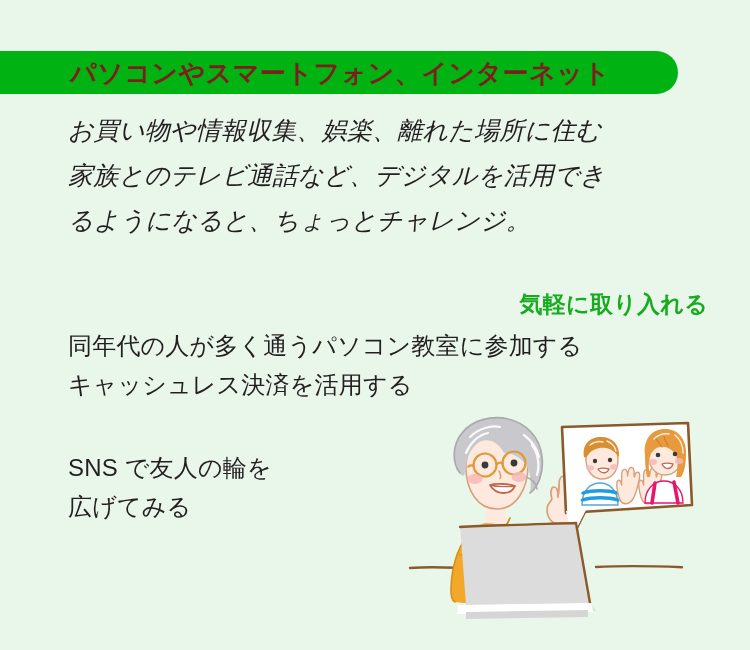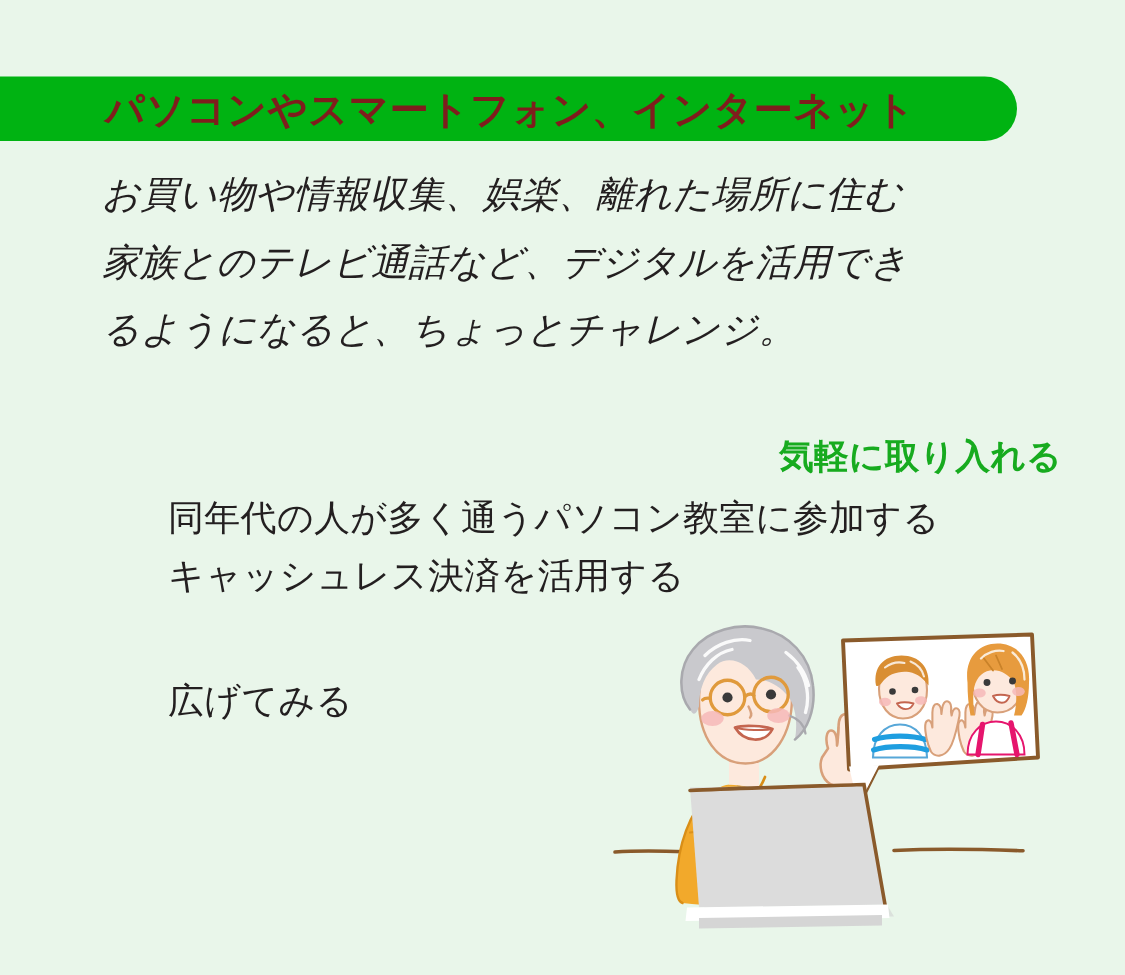--- a/index.html
+++ b/index.html
@@ -74,21 +74,21 @@
     margin-bottom: 7px;
     text-align: right;
   }
 
   .section-list {
     font-size: 24px;
     line-height: 39px;
     color: #231f20;
     letter-spacing: 0.2px;
   }
-  .section-list .item { display: block; white-space: nowrap; margin-left: 44px; }
+  .section-list .item { display: block; white-space: nowrap; }
 
   
   .illustration {
     position: absolute;
     left: 400px;
     top: 415px;
     width: 350px;
     height: 235px;
     pointer-events: none;
   }
@@ -114,20 +114,21 @@
     <div class="section">
       <div class="section-heading">気軽に取り入れる</div>
       <div class="section-list">
         <span class="item">同年代の人が多く通うパソコン教室に参加する</span>
         <span class="item">キャッシュレス決済を活用する</span>
       </div>
     </div>
 
     <div class="section second">
       <div class="section-list">
+        <span class="item">SNS で友人の輪を</span>
         <span class="item">広げてみる</span>
       </div>
     </div>
 
   </div>
 
   <div class="illustration">
     <svg width="350" height="235" viewBox="0 0 350 235" xmlns="http://www.w3.org/2000/svg">
 
       <g stroke="#8a5a2b" stroke-width="2.4" stroke-linecap="round" fill="none">

